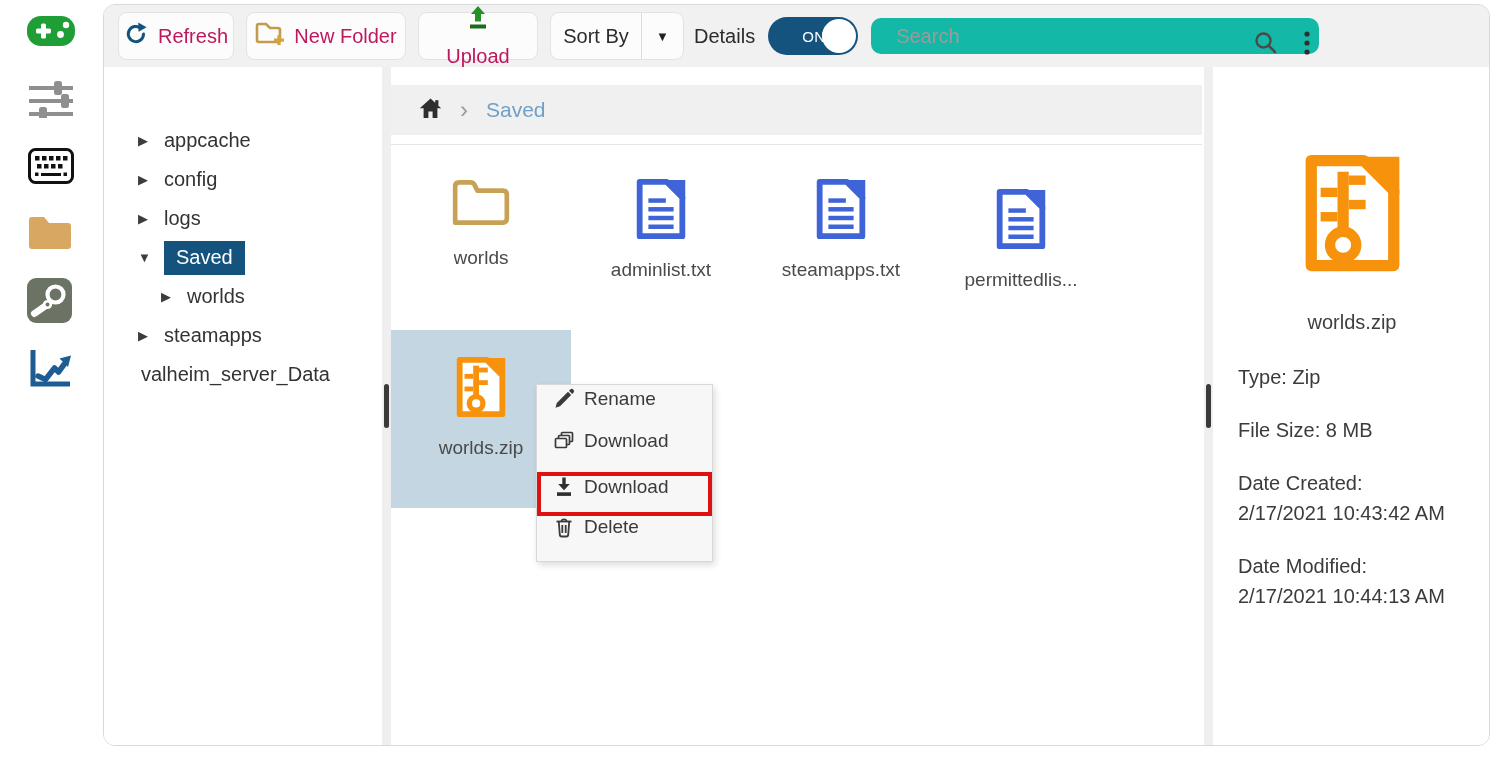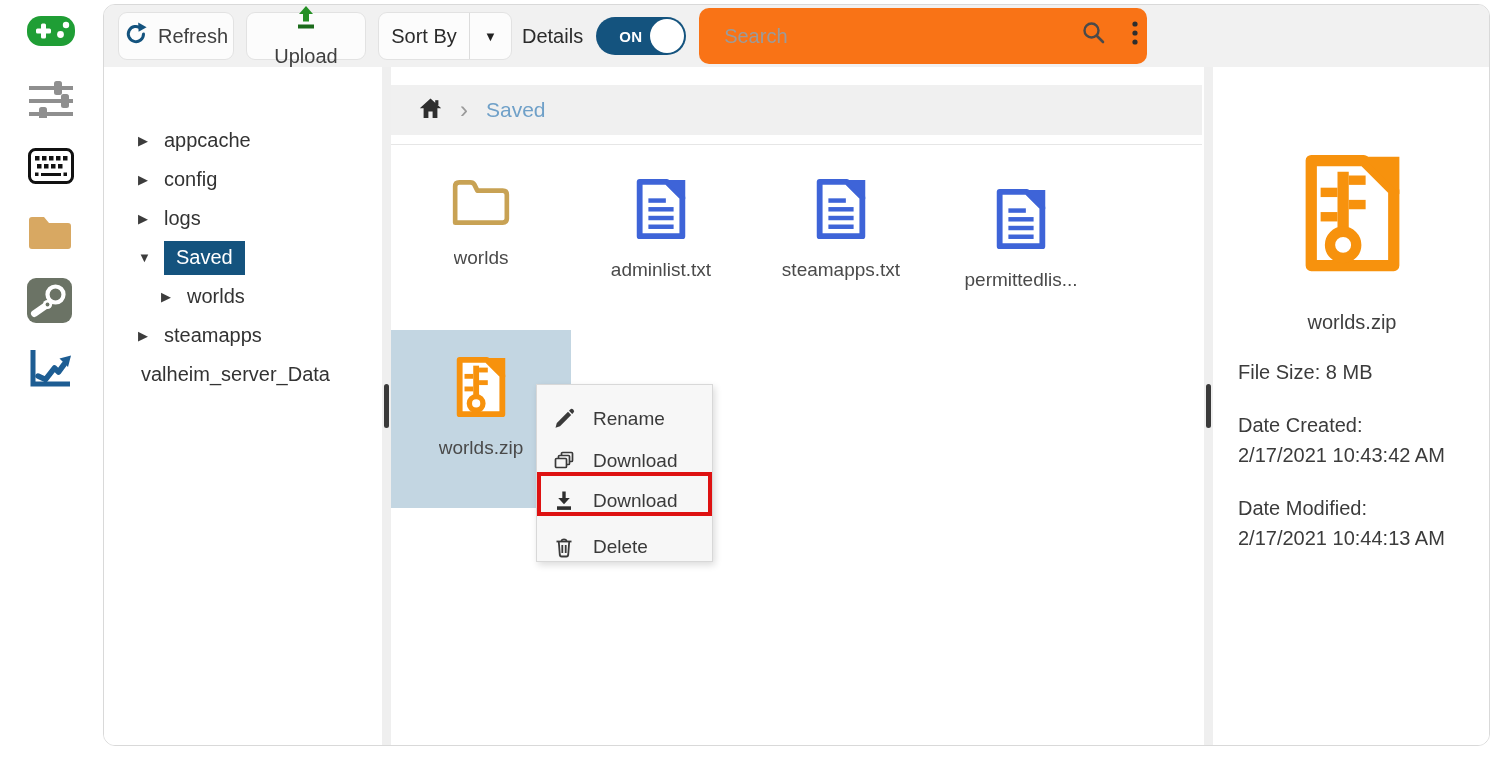--- a/index.html
+++ b/index.html
@@ -12,35 +12,35 @@
 
   
   .window { position:absolute; left:103px; top:4px; width:1387px; height:742px;
             background:#fff; border:1px solid #d9d9d9; border-radius:12px; overflow:hidden; }
 
   
   .toolbar { position:absolute; top:0; left:0; right:0; height:62px; background:#f1f1f1;
              display:flex; align-items:center; }
   .tbtn { height:48px; margin-left:12px; background:#fcfcfc; border:1px solid #e2e2e2; border-radius:9px;
           display:flex; align-items:center; justify-content:center; gap:10px;
-          font-size:20px; color:#404040; cursor:pointer; }
+          font-size:20px; color:#be185d; cursor:pointer; }
   .tbtn:first-child { margin-left:14px; }
   .w-refresh{width:116px;} .w-newfolder{width:160px;} .w-newfile{width:128px;} .w-upload{width:120px;flex-direction:column;}
   .sortby { width:134px; margin-left:12px; height:48px; background:#fcfcfc; border:1px solid #e2e2e2;
             border-radius:9px; display:flex; align-items:stretch; color:#2b2b2b; font-size:20px; cursor:pointer; }
   .sortby .lbl { flex:1; display:flex; align-items:center; justify-content:center; }
   .sortby .caret { width:42px; border-left:1px solid #dcdcdc; display:flex; align-items:center; justify-content:center;
                    font-size:13px; color:#222; }
   .details-lbl { margin-left:10px; font-size:20px; color:#2b2b2b; }
   .toggle { position:relative; margin-left:13px; width:90px; height:38px; border-radius:19px;
             background:#14537E; cursor:pointer; flex:none; }
-  .toggle .on { position:absolute; left:23px; top:50%; transform:translateY(-50%);
-                color:#fff; font-size:15px; font-weight:bold; letter-spacing:.5px; }
+  .toggle .on { position:absolute; left:34px; top:50%; transform:translateY(-50%);
+                color:#fff; font-size:15px; font-weight:normal; letter-spacing:.5px; }
   .toggle .knob { position:absolute; right:2px; top:2px; width:34px; height:34px; border-radius:50%; background:#fff; }
-  .search { position:relative; margin-left:13px; width:448px; height:56px; background:#f97316; border-radius:10px; }
+  .search { position:relative; margin-left:13px; width:448px; height:36px; background:#14b8a6; border-radius:10px; }
   .search input { width:100%; height:100%; background:transparent; border:none; outline:none;
                   padding:0 80px 0 25px; font-size:20px; color:#444; font-family:inherit; }
   .search input::placeholder { color:#9b9b9b; }
   .search .mag { position:absolute; right:42px; top:13px; cursor:pointer; }
   .search .kebab { position:absolute; right:8px; top:12px; cursor:pointer; }
 
   
   .tree { position:absolute; top:62px; left:0; width:278px; bottom:0; background:#fff; padding-top:54px; }
   .trow { height:39px; display:flex; align-items:center; font-size:20px; color:#333; cursor:pointer; }
   .tarrow { width:26px; margin-left:34px; font-size:13px; color:#3c3c3c; flex:none; }
@@ -62,21 +62,21 @@
   .crumb-cur { color:#6FA0C8; font-size:21px; cursor:pointer; }
   .grid { position:absolute; top:77px; left:0; right:2px; bottom:0; border-top:1px solid #e6e6e6; }
   .tile { position:absolute; width:180px; height:178px; display:flex; flex-direction:column; align-items:center;
           padding-top:25px; cursor:pointer; }
   .tile .fname { margin-top:14px; font-size:19px; color:#4a4a4a; max-width:168px; white-space:nowrap; overflow:hidden; }
   .tile.sel { background:#C3D6E2; }
 
   
   .ctx { position:absolute; left:432px; top:379px; width:177px; background:#f7f7f7;
          border:1px solid #d8d8d8; box-shadow:2px 3px 7px rgba(0,0,0,.14); padding:3px 0; z-index:5; }
-  .ctx-item { height:42px; display:flex; align-items:flex-end; padding-left:15px; gap:17px;
+  .ctx-item { height:42px; display:flex; align-items:flex-start; padding-left:15px; gap:8px;
               font-size:19px; color:#3a3a3a; cursor:pointer; }
   .ctx-item.highlight { border:4px solid #DE1212; height:44px; padding-left:11px; }
   .cicon { width:24px; flex:none; display:flex; justify-content:center; }
 
   
   .dpanel { position:absolute; top:62px; left:1109px; width:278px; bottom:0; background:#fff; }
   .dpanel .bigicon { display:block; margin:84px auto 0 auto; }
   .dname { text-align:center; margin-top:32px; font-size:20px; color:#3f3f3f; }
   .dline { margin:28px 20px 0 25px; font-size:20px; color:#3b3b3b; line-height:30px; }
   .dline.tight { margin-top:23px; }
@@ -153,20 +153,28 @@
   <div class="window">
 
     <div class="toolbar">
       <div class="tbtn w-refresh">
         <span><svg width="24" height="24" viewBox="0 0 24 24">
               <path d="M19.5 12 a7.6 7.6 0 1 1 -2.6-5.7" stroke="#14537E" stroke-width="3" fill="none" stroke-linecap="round"></path>
               <path d="M14.2 0.5 L22.6 5.2 L14.6 9.8 Z" fill="#14537E"></path>
             </svg></span>
         <span>Refresh</span>
       </div>
+      <div class="tbtn w-newfolder">
+        <span><svg width="29" height="25" viewBox="0 0 29 25">
+              <path d="M2 19 V5 q0-2 2-2 h7 l4 4 h8 q2 0 2 2 v10 q0 2-2 2 H4 q-2 0-2-2 Z" fill="none" stroke="#C49A4E" stroke-width="2.6"></path>
+              <rect x="19" y="17.5" width="10" height="3.2" fill="#D2A440"></rect>
+              <rect x="22.4" y="14.1" width="3.2" height="10" fill="#D2A440"></rect>
+            </svg></span>
+        <span>New Folder</span>
+      </div>
       <div class="tbtn w-upload">
         <span><svg width="24" height="25" viewBox="0 0 24 25">
               <path d="M12 1 L19 9 H15 V16.5 H9 V9 H5 Z" fill="#259025"></path>
               <rect x="4" y="19.5" width="16" height="4" fill="#1B6B1B"></rect>
             </svg></span>
         <span>Upload</span>
       </div>
       <div class="sortby">
         <span class="lbl">Sort By</span>
         <span class="caret">▼</span>
@@ -360,20 +368,21 @@
               <rect x="20" y="11" width="6" height="33"></rect>
               <rect x="26" y="13" width="9" height="5"></rect>
               <rect x="11" y="19.5" width="9" height="5"></rect>
               <rect x="26" y="26" width="9" height="5"></rect>
               <rect x="11" y="32.5" width="9" height="5"></rect>
             </g>
             <circle cx="23" cy="50" r="7" fill="none" stroke="#F7920D" stroke-width="5.5"></circle>
           </svg>
       </span>
       <div class="dname">worlds.zip</div>
+      <div class="dline">Type: Zip</div>
       <div class="dline tight">File Size: 8 MB</div>
       <div class="dline tight">
         <div>Date Created:</div>
         <div>2/17/2021 10:43:42 AM</div>
       </div>
       <div class="dline tight">
         <div>Date Modified:</div>
         <div>2/17/2021 10:44:13 AM</div>
       </div>
     </div>

